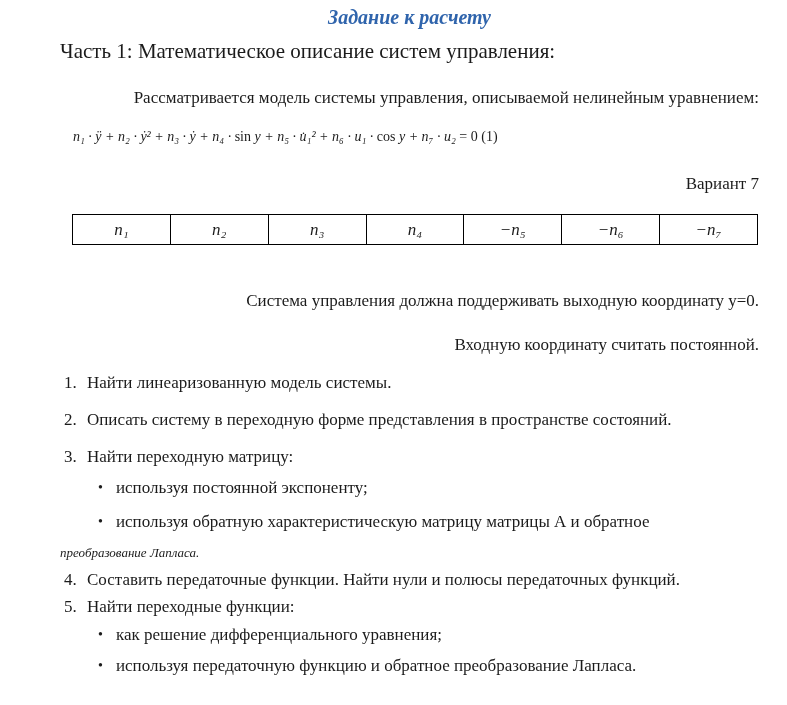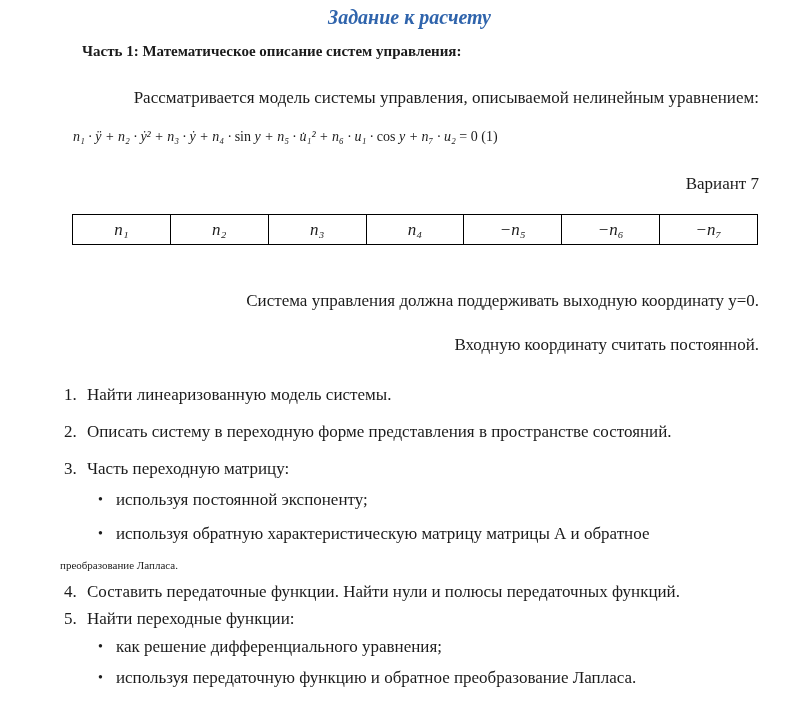--- a/index.html
+++ b/index.html
@@ -23,23 +23,22 @@
   .doc-title {
     text-align: center;
     color: #2F64AC;
     font-weight: bold;
     font-style: italic;
     font-size: 20px;
     line-height: 24px;
   }
   .part-heading {
     margin-top: 12px;
-    margin-left: 22px;
-    font-weight: bold;
-    font-size: 15px;
+    font-weight: normal;
+    font-size: 21px;
     line-height: 20px;
     white-space: nowrap;
   }
   .body-text {
     font-size: 17px;
     line-height: 20px;
     white-space: nowrap;
     text-align: right;
   }
   .intro { margin-top: 27px; margin-left: 20px; }
@@ -76,21 +75,21 @@
     font-size: 17px;
     line-height: 20px;
     white-space: nowrap;
   }
   .task .num {
     display: inline-block;
     margin-left: 4px;
     min-width: 16px;
     margin-right: 7px;
   }
-  .t1 { margin-top: 30px; }
+  .t1 { margin-top: 18px; }
   .t2 { margin-top: 17px; }
   .t3 { margin-top: 17px; }
   .t4 { margin-top: 7px; }
   .t5 { margin-top: 7px; }
   .bullet-line {
     margin-left: 38px;
     font-size: 17px;
     line-height: 20px;
     white-space: nowrap;
   }
@@ -100,23 +99,24 @@
     margin-right: 13px;
     vertical-align: 1px;
   }
   .b1 { margin-top: 11px; }
   .b2 { margin-top: 14px; }
   .b3 { margin-top: 8px; }
   .b4 { margin-top: 11px; }
   .continuation {
     margin-top: 11px;
     margin-left: 0;
-    font-size: 11px;
+    font-size: 13px;
     line-height: 20px;
     white-space: nowrap;
+    font-style: italic;
   }
 </style>
 </head>
 <body>
 
 <div class="page">
 
   <div class="doc-title">Задание к расчету</div>
 
   <div class="part-heading">Часть 1: Математическое описание систем управления:</div>
@@ -142,21 +142,21 @@
   </table>
 
   <div class="body-text note-1">Система управления должна поддерживать выходную координату y=0.</div>
 
   <div class="body-text note-2">Входную координату считать постоянной.</div>
 
   <div class="task t1"><span class="num">1.</span><span class="ttext">Найти линеаризованную модель системы.</span></div>
 
   <div class="task t2"><span class="num">2.</span><span class="ttext">Описать систему в переходную форме представления в пространстве состояний.</span></div>
 
-  <div class="task t3"><span class="num">3.</span><span class="ttext">Часть переходную матрицу:</span></div>
+  <div class="task t3"><span class="num">3.</span><span class="ttext">Найти переходную матрицу:</span></div>
 
   <div class="bullet-line b1"><span class="bullet-glyph">•</span><span class="btext">используя постоянной экспоненту;</span></div>
 
   <div class="bullet-line b2"><span class="bullet-glyph">•</span><span class="btext">используя обратную характеристическую матрицу матрицы А и обратное</span></div>
 
   <div class="continuation">преобразование Лапласа.</div>
 
   <div class="task t4"><span class="num">4.</span><span class="ttext">Составить передаточные функции. Найти нули и полюсы передаточных функций.</span></div>
 
   <div class="task t5"><span class="num">5.</span><span class="ttext">Найти переходные функции:</span></div>

